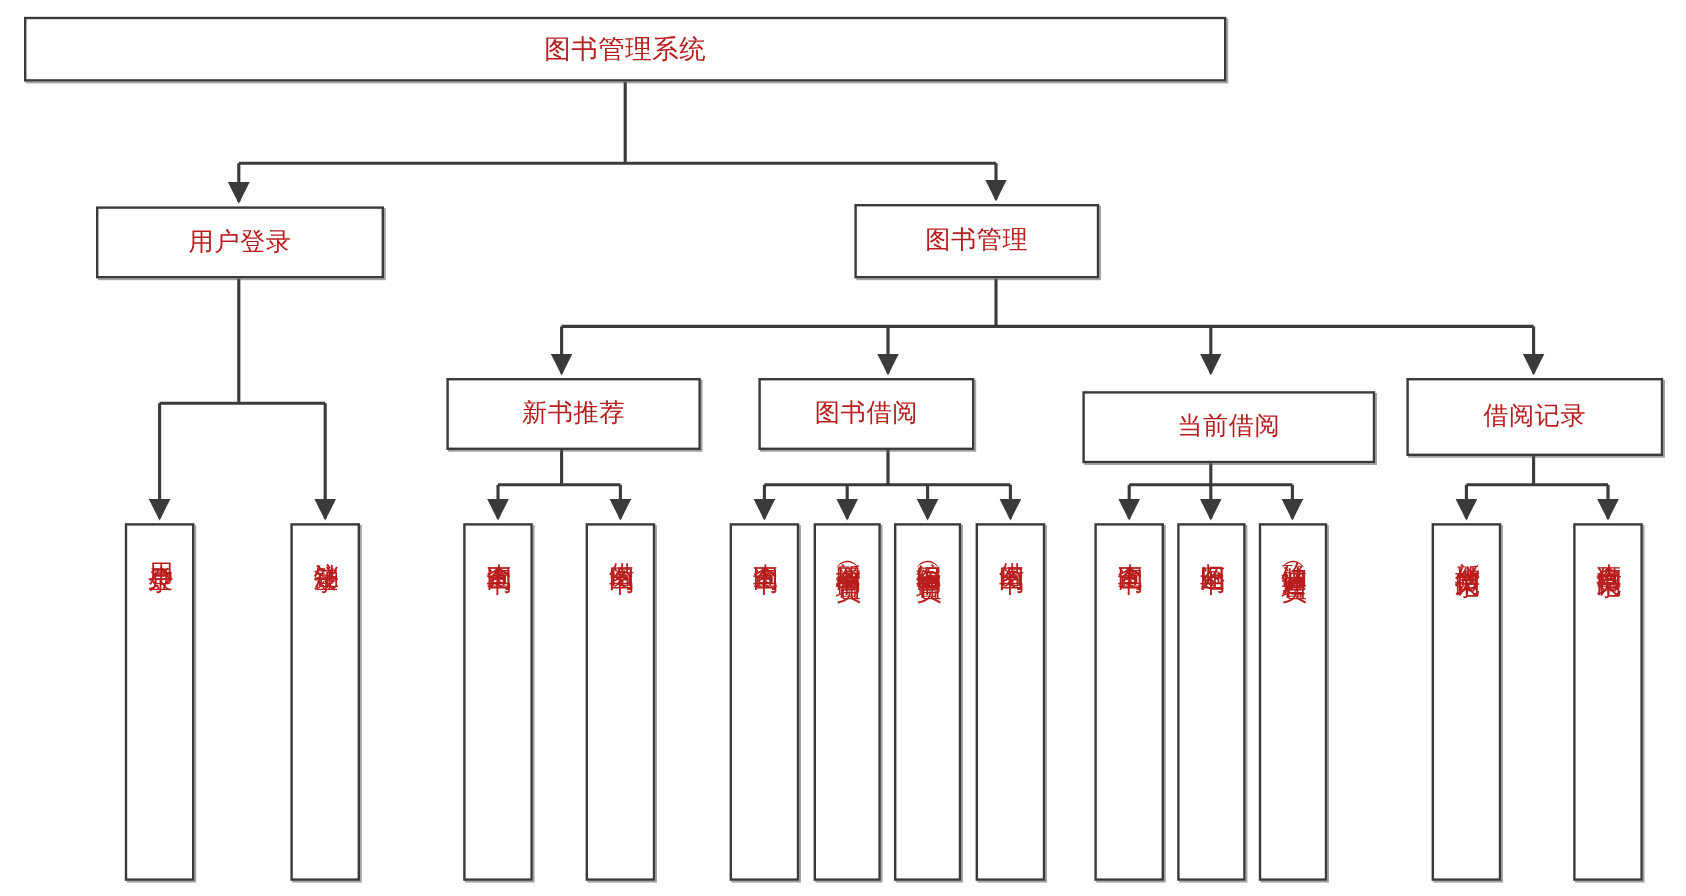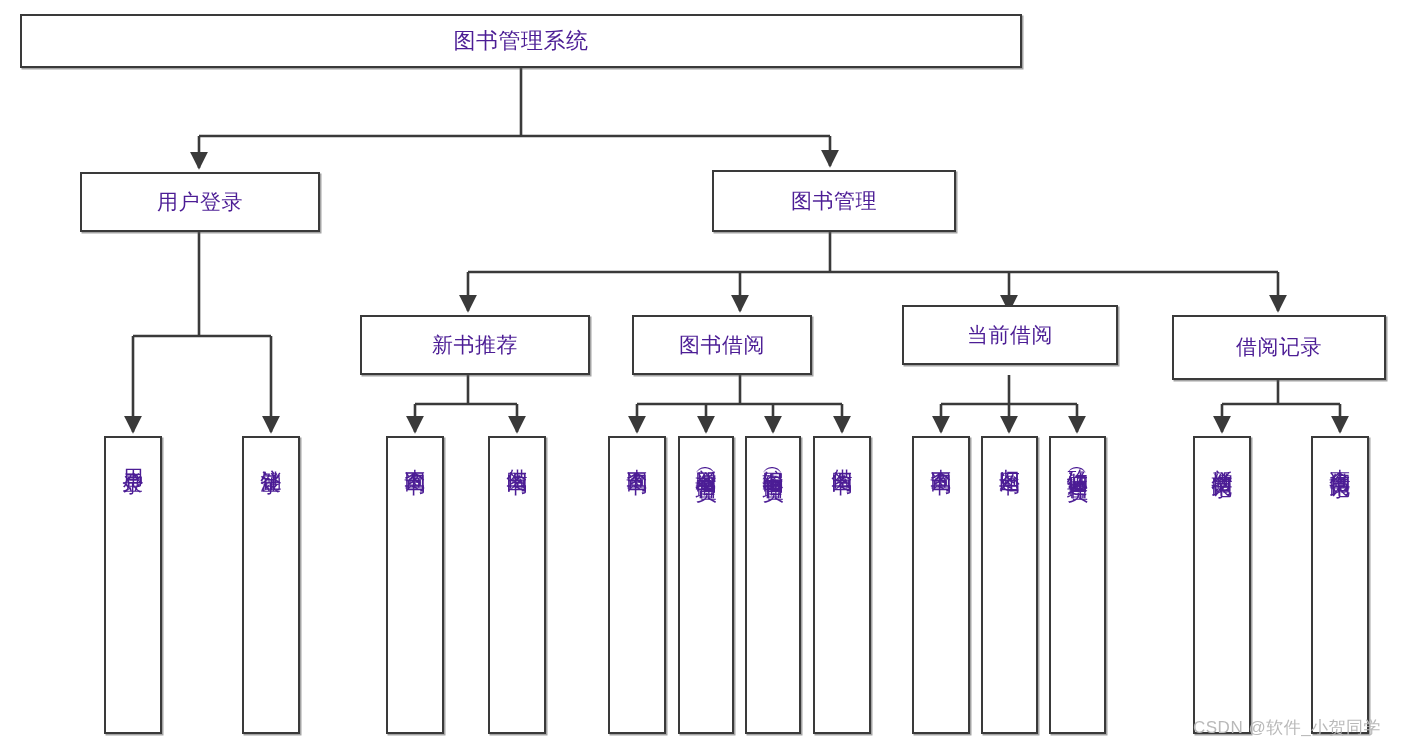--- a/index.html
+++ b/index.html
@@ -28,21 +28,21 @@
   }
   .node {
     position: absolute;
     box-sizing: border-box;
     background: #ffffff;
     border: 2px solid #3a3a3a;
     box-shadow: 1.5px 1.5px 0 rgba(90,90,90,0.55);
     display: flex;
     align-items: center;
     justify-content: center;
-    color: #4c1d95;
+    color: #b91c1c;
     z-index: 2;
   }
   .node > .label {
     display: block;
     text-align: center;
     line-height: 1.18;
     letter-spacing: 0.5px;
     white-space: nowrap;
   }
   
@@ -133,31 +133,31 @@
     </g>
   </svg>
 
   <div class="node h root" style="left:20px; top:14px; width:1002px; height:54px;">
     <span class="label">图书管理系统</span>
   </div>
 
   <div class="node h" style="left:80px; top:172px; width:240px; height:60px;">
     <span class="label">用户登录</span>
   </div>
-  <div class="node h" style="left:712px; top:170px; width:244px; height:62px;">
+  <div class="node h" style="left:712px; top:170px; width:204px; height:62px;">
     <span class="label">图书管理</span>
   </div>
 
-  <div class="node h" style="left:360px; top:315px; width:230px; height:60px;">
+  <div class="node h" style="left:372px; top:315px; width:212px; height:60px;">
     <span class="label">新书推荐</span>
   </div>
   <div class="node h" style="left:632px; top:315px; width:180px; height:60px;">
     <span class="label">图书借阅</span>
   </div>
-  <div class="node h" style="left:902px; top:305px; width:216px; height:60px;">
+  <div class="node h" style="left:902px; top:326px; width:244px; height:60px;">
     <span class="label">当前借阅</span>
   </div>
   <div class="node h" style="left:1172px; top:315px; width:214px; height:65px;">
     <span class="label">借阅记录</span>
   </div>
 
   <div class="node v" style="left:104px; top:436px; width:58px; height:298px;">
     <span class="label">用户登录</span>
   </div>
   <div class="node v" style="left:242px; top:436px; width:58px; height:298px;">
@@ -194,15 +194,14 @@
     <span class="label">确认归还（管理员）</span>
   </div>
 
   <div class="node v" style="left:1193px; top:436px; width:58px; height:298px;">
     <span class="label">新增借阅记录</span>
   </div>
   <div class="node v" style="left:1311px; top:436px; width:58px; height:298px;">
     <span class="label">查询借阅记录</span>
   </div>
 
-  <div class="watermark" style="left:1193px; top:716px;">CSDN @软件_小贺同学</div>
 
 </div>
 
 </body></html>

